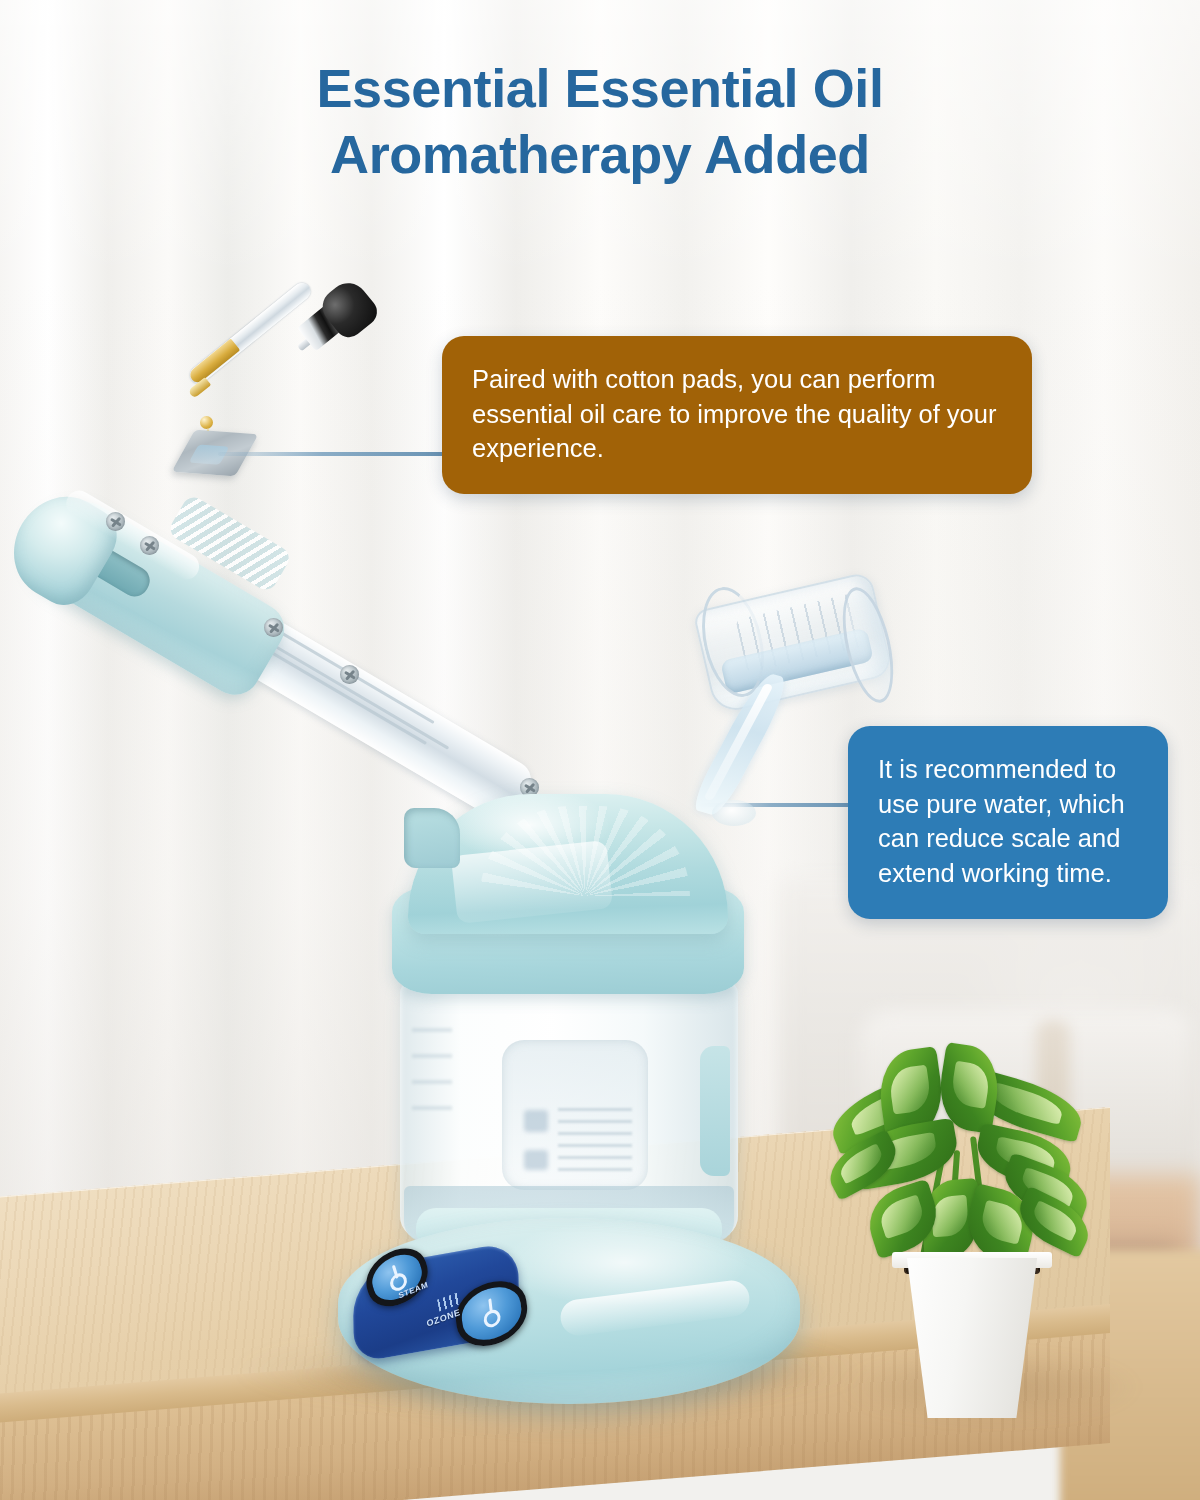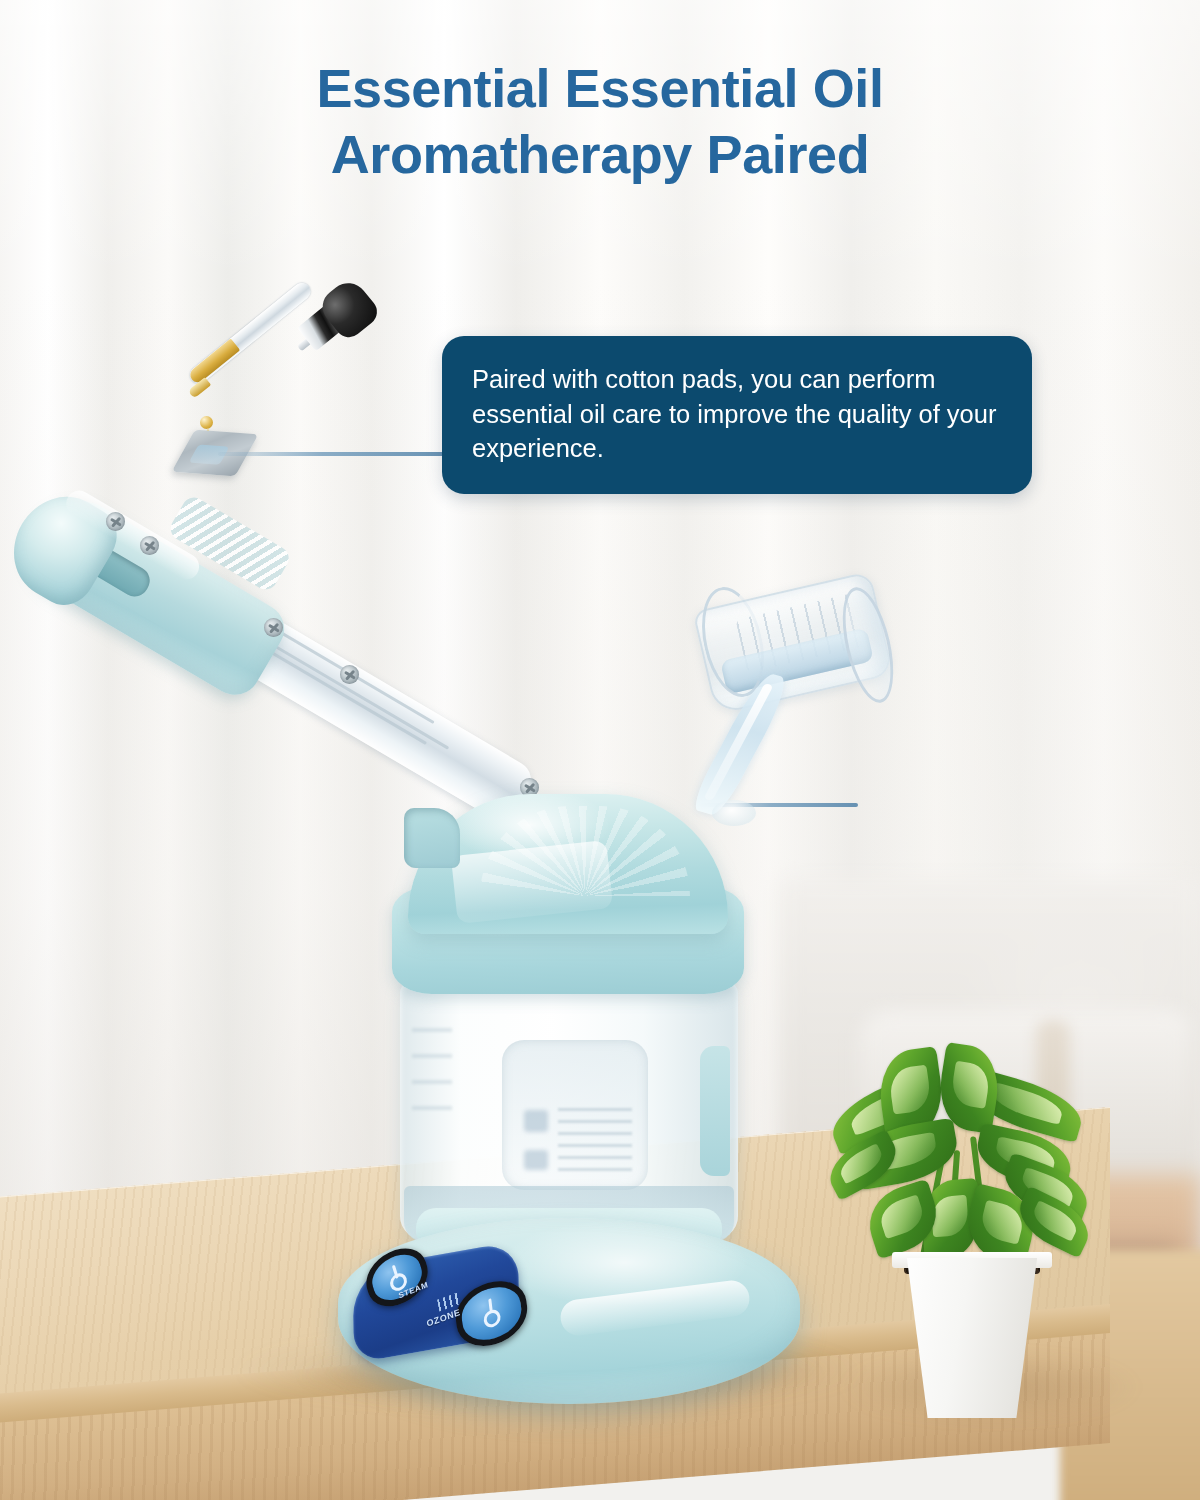--- a/index.html
+++ b/index.html
@@ -509,21 +509,21 @@
   <div class="table-right-fill"></div>
   <div class="table-top"></div>
   <div class="table-edge"></div>
   <div class="table-front"></div>
   <div class="table-shadow"></div>
   <div class="dev-shadow"></div>
   <div class="plant-shadow"></div>
 
   <h1 class="title" style="color: rgb(38, 103, 158);">
     <span class="l">Essential Essential Oil</span>
-    <span class="l">Aromatherapy Paired</span>
+    <span class="l">Aromatherapy Added</span>
   </h1>
 
   <div id="dropper">
     <div class="drp-glass"></div>
     <div class="drp-oil"></div>
     <div class="drp-tip"></div>
     <div class="drp-ring"></div>
     <div class="drp-collar"></div>
     <div class="drp-bulb"></div>
     <div class="drp-bead"></div>
@@ -637,16 +637,17 @@
       </div>
     <div class="leaf" style="left:196px; top:160px; width:76px;  height:44px; transform:rotate(26deg) scaleX(-1);">
         <span class="vg"></span>
       </div>
 
     <div class="soil"></div>
     <div class="pot-lip"></div>
     <div class="pot"></div>
   </div>
 
-  <div class="callout" id="callout-1" style="background: #0c4a6e;">Paired with cotton pads, you can perform essential oil care to improve the quality of your experience.</div>
-
+  <div class="callout" id="callout-1" style="background: #a16207;">Paired with cotton pads, you can perform essential oil care to improve the quality of your experience.</div>
+
+  <div class="callout" id="callout-2" style="background: rgb(45, 124, 182);">It is recommended to use pure water, which can reduce scale and extend working time.</div>
 
 </div>
 
 </body></html>

